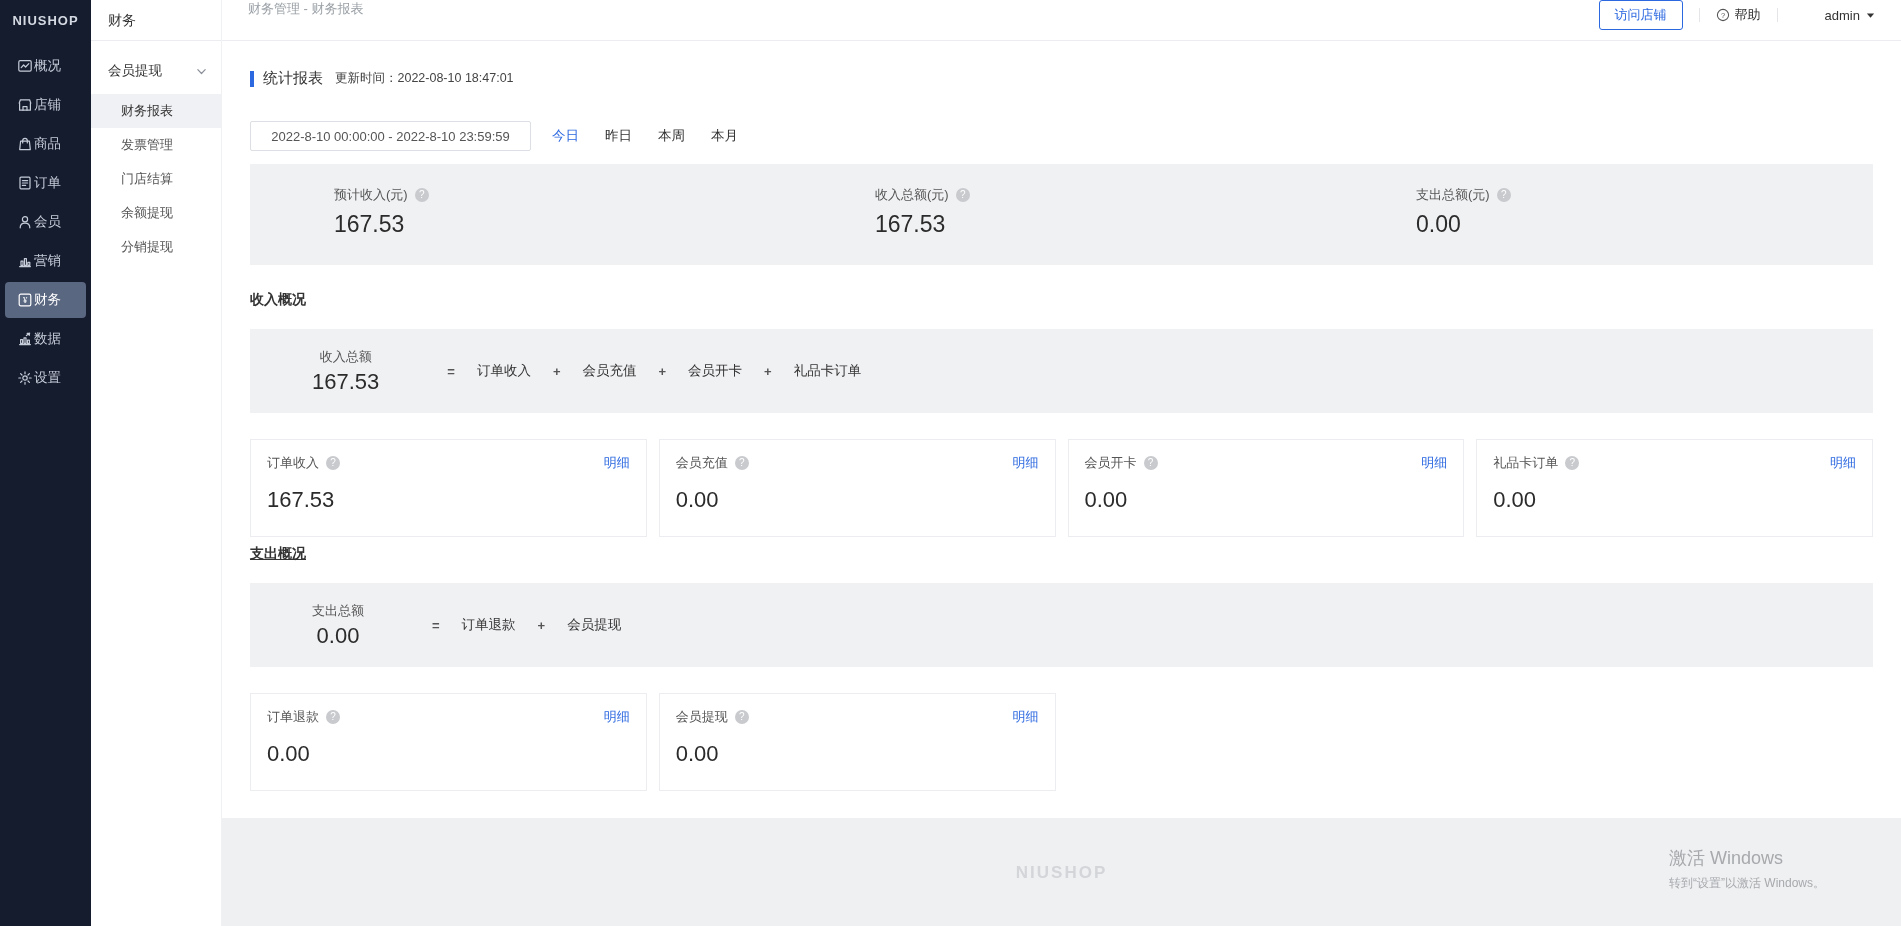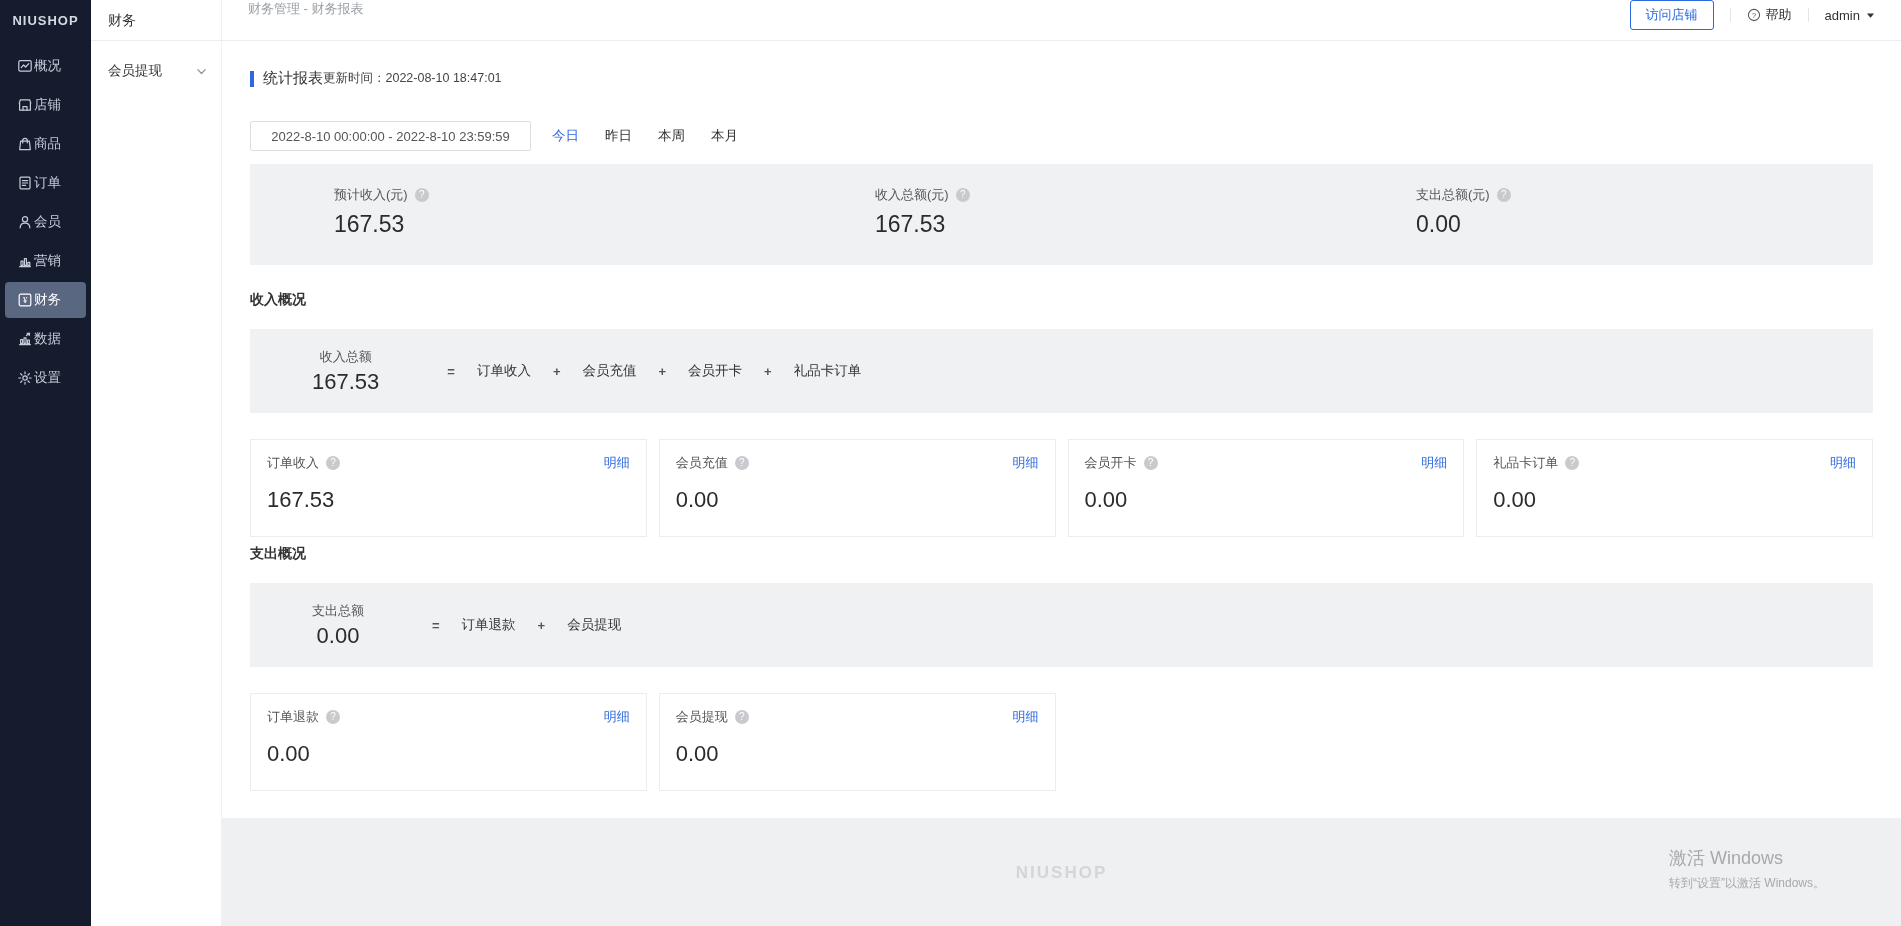--- a/index.html
+++ b/index.html
@@ -35,47 +35,47 @@
   .main { flex:1; display:flex; flex-direction:column; min-width:0; }
   .topbar { height:41px; border-bottom:1px solid #ebedf0; background:#fff; display:flex;
             align-items:flex-start; justify-content:space-between; padding:0 26px 0 26px; flex-shrink:0; }
   .breadcrumb { font-size:13px; color:#9aa0a6; }
   .topbar-right { display:flex; align-items:center; gap:16px; font-size:13px; color:#333; }
   .visit-btn { border:1px solid var(--accent); color:var(--accent); background:#fff; font-size:13px;
                padding:5px 15px; border-radius:3px; cursor:pointer; font-family:inherit; }
   .tb-divider { width:1px; height:14px; background:#e3e5e8; }
   .help { display:flex; align-items:center; gap:5px; cursor:pointer; }
   .help svg { width:14px; height:14px; color:#555; }
-  .user { display:flex; align-items:center; gap:6px; cursor:pointer; }
+  .user { display:flex; align-items:center; gap:6px; cursor:pointer;margin-left:31px; }
   .user svg { width:9px; height:9px; color:#333; }
 
   .content { flex:1; background:#fff; padding:0 28px; overflow:hidden; }
 
   .title-row { margin-top:28px; display:flex; align-items:center; }
   .title-bar { width:4px; height:16px; background:var(--accent); margin-right:9px; }
   .page-title { font-size:15px; color:#333; font-weight:500; }
-  .updated { font-size:12.5px; color:#444; }
+  .updated { font-size:12.5px; color:#444; margin-left:12px; }
 
   .date-row { margin-top:33px; display:flex; align-items:center; }
   .date-input { width:281px; height:30px; border:1px solid #dcdfe3; border-radius:2px; font-size:13px;
                 color:#555; background:#fff; text-align:center; font-family:inherit; }
   .quick-filters { display:flex; gap:26px; margin-left:21px; font-size:13.5px; }
   .qf { color:#333; cursor:pointer; }
   .qf.active { color:var(--accent); }
 
   .summary-panel { margin-top:13px; background:var(--panel-bg); height:101px; display:flex; }
   .summary-col { flex:1; padding:22px 0 0 84px; }
   .stat-label { font-size:13px; color:#555; display:flex; align-items:center; }
   .stat-value { margin-top:7px; font-size:23px; color:#2b2b2b; }
 
   .qmark { width:14px; height:14px; border-radius:50%; background:#c8cacd; color:#fff; font-size:10px;
            line-height:14px; text-align:center; display:inline-block; margin-left:7px; cursor:pointer; flex-shrink:0; }
 
   .section-heading { margin-top:26px; font-size:14px; font-weight:bold; color:#333; }
-  .section:nth-of-type(n+2) .section-heading { margin-top:8px; }
+  .section:nth-of-type(n+2) .section-heading { margin-top:8px;text-decoration:underline; }
 
   .formula-panel { margin-top:20px; background:var(--panel-bg); height:84px; display:flex;
                    align-items:center; padding-left:62px; }
   .total-block { text-align:center; margin-right:46px; }
   .total-label { font-size:13px; color:#555; }
   .total-value { font-size:22px; color:#2b2b2b; margin-top:3px; }
   .op { font-size:13px; color:#555; font-weight:bold; margin:0 22px; }
   .component { font-size:13.5px; color:#333; }
 
   .cards-row { margin-top:26px; display:flex; gap:12px; }
@@ -193,20 +193,27 @@
   </aside>
 
   <aside class="submenu">
     <div class="submenu-header">财务</div>
     <div class="submenu-group">
       <span>会员提现</span>
       <svg viewBox="0 0 12 12" fill="none" stroke="currentColor" stroke-width="1.3" stroke-linecap="round" stroke-linejoin="round">
           <polyline points="2,4 6,8.2 10,4"></polyline>
         </svg>
     </div>
+    <div>
+        <div class="submenu-item active">财务报表</div>
+        <div class="submenu-item">发票管理</div>
+        <div class="submenu-item">门店结算</div>
+        <div class="submenu-item">余额提现</div>
+        <div class="submenu-item">分销提现</div>
+      </div>
   </aside>
 
   <div class="main">
 
     <header class="topbar">
       <div class="breadcrumb">财务管理 - 财务报表</div>
       <div class="topbar-right">
         <button class="visit-btn">访问店铺</button>
         <span class="tb-divider"></span>
         <span class="help">

